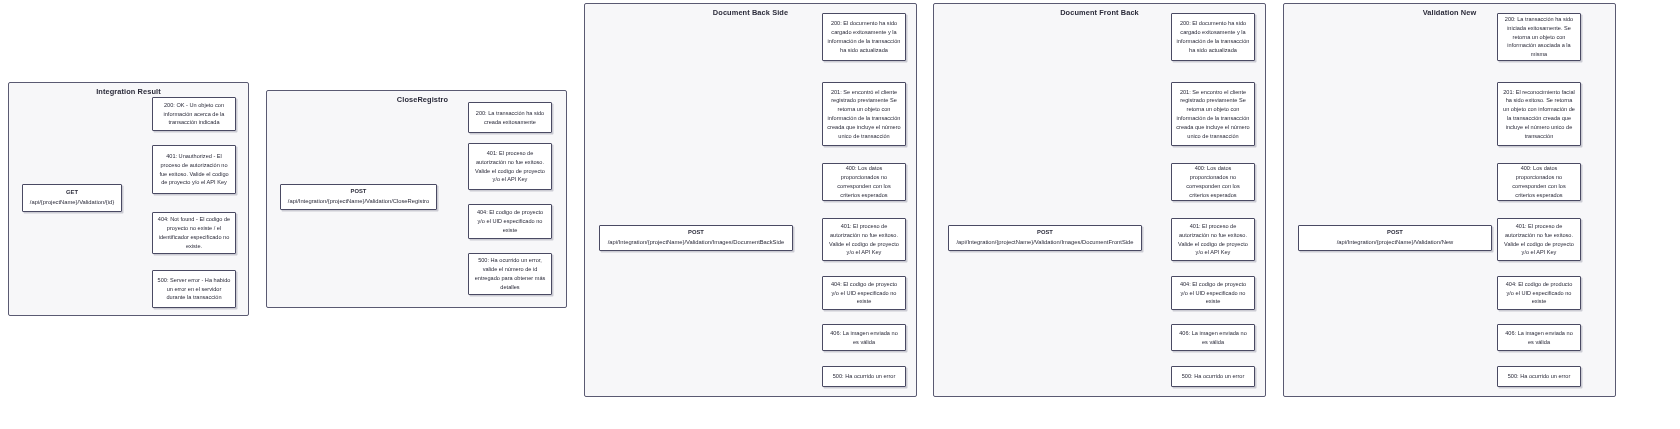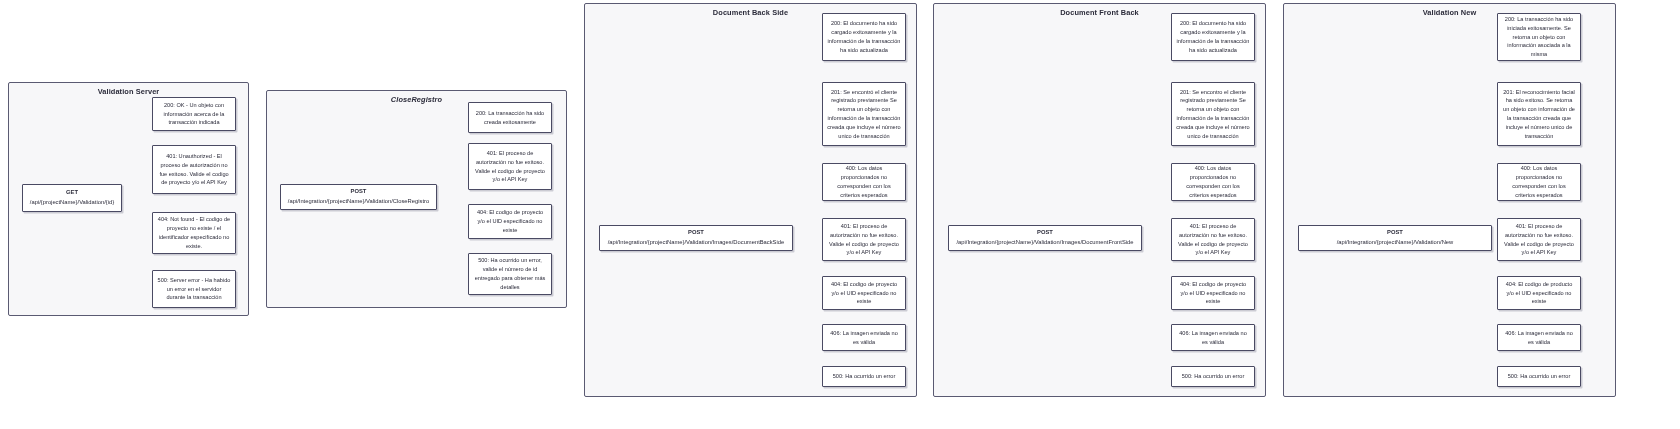--- a/index.html
+++ b/index.html
@@ -117,41 +117,41 @@
         <path d="M1492,238 C1492.42,223.12 1492.58,126.4 1493,114" marker-end="url(#arrowhead)"></path>
         <path d="M1492,238 C1492.42,231.28 1492.58,187.6 1493,182" marker-end="url(#arrowhead)"></path>
         <path d="M1492,238 C1492.42,238.18 1492.58,239.35 1493,239.5" marker-end="url(#arrowhead)"></path>
         <path d="M1492,238 C1492.42,244.6 1492.58,287.5 1493,293" marker-end="url(#arrowhead)"></path>
         <path d="M1492,238 C1492.42,249.94 1492.58,327.55 1493,337.5" marker-end="url(#arrowhead)"></path>
         <path d="M1492,238 C1492.42,254.62 1492.58,362.65 1493,376.5" marker-end="url(#arrowhead)"></path>
       </g>
   </svg>
   <div id="panel-layer">
       <div class="panel" style="left: 8px; top: 82px; width: 241px; height: 234px;"></div>
-      <div class="panel-title" style="left: 8px; top: 87px; width: 241px;">Validation Server</div>
+      <div class="panel-title" style="left: 8px; top: 87px; width: 241px;">Integration Result</div>
       <div class="node method" style="left: 22px; top: 184px; width: 100px; height: 28px;">
         <div>
           <span class="mline verb">GET</span>
           <span class="mline path">/api/{projectName}/Validation/{id}</span>
         </div>
       </div>
       <div class="node response" style="left: 152px; top: 97px; width: 84px; height: 34px;">
         <span class="rtext">200: OK - Un objeto con información acerca de la transacción indicada</span>
       </div>
       <div class="node response" style="left: 152px; top: 145px; width: 84px; height: 49px;">
         <span class="rtext">401: Unauthorized - El proceso de autorización no fue exitoso. Valide el codigo de proyecto y/o el API Key</span>
       </div>
       <div class="node response" style="left: 152px; top: 212px; width: 84px; height: 42px;">
         <span class="rtext">404: Not found - El codigo de proyecto no existe / el identificador especificado no existe.</span>
       </div>
       <div class="node response" style="left: 152px; top: 270px; width: 84px; height: 38px;">
         <span class="rtext">500: Server error - Ha habido un error en el servidor durante la transacción</span>
       </div>
       <div class="panel" style="left: 266px; top: 90px; width: 301px; height: 218px;"></div>
-      <div class="panel-title" style="left: 266px; top: 95px; width: 301px; font-style: italic;">CloseRegistro</div>
+      <div class="panel-title" style="left: 272px; top: 95px; width: 301px;">CloseRegistro</div>
       <div class="node method" style="left: 280px; top: 184px; width: 157px; height: 26px;">
         <div>
           <span class="mline verb">POST</span>
           <span class="mline path">/api/Integration/{projectName}/Validation/CloseRegistro</span>
         </div>
       </div>
       <div class="node response" style="left: 468px; top: 102px; width: 84px; height: 31px;">
         <span class="rtext">200: La transacción ha sido creada exitosamente</span>
       </div>
       <div class="node response" style="left: 468px; top: 143px; width: 84px; height: 47px;">

